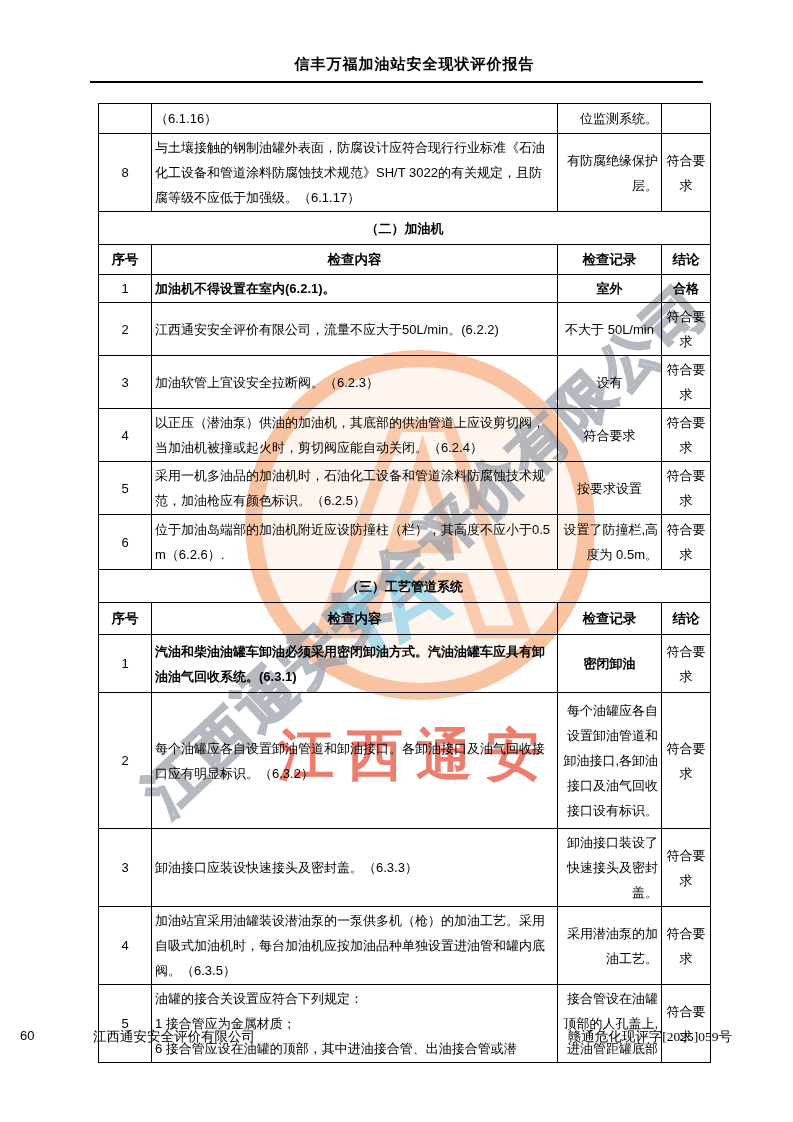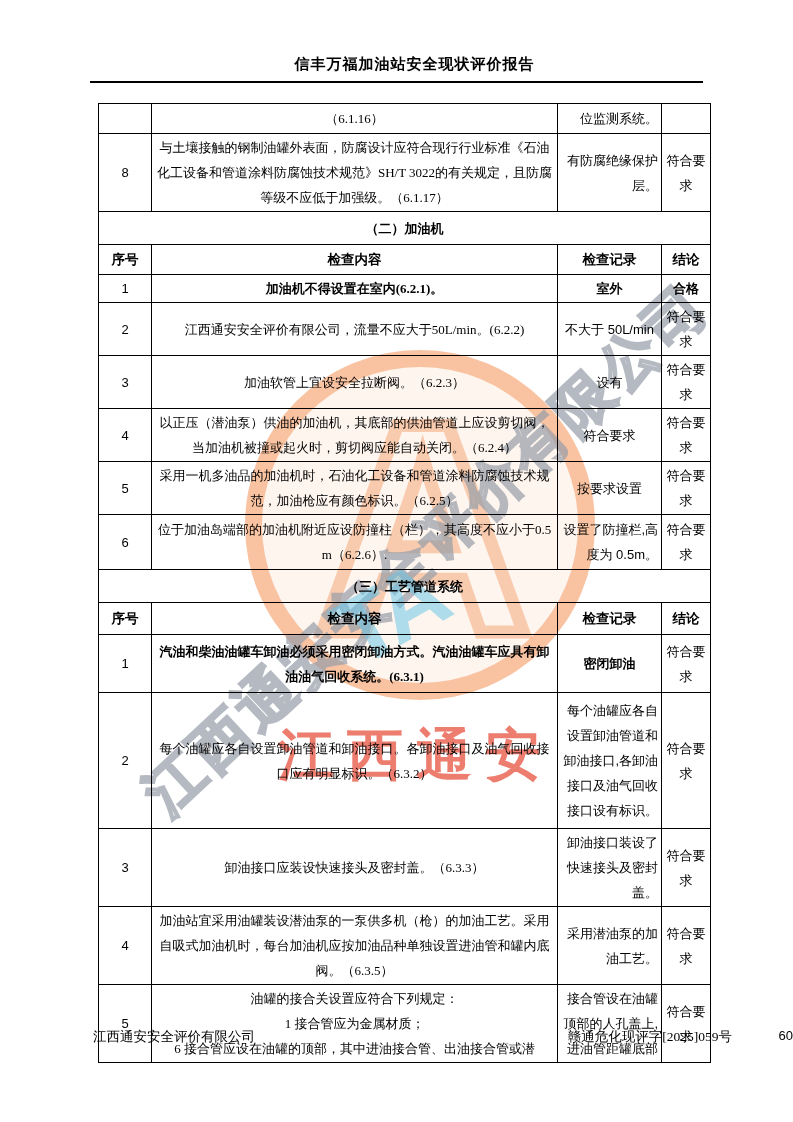--- a/index.html
+++ b/index.html
@@ -50,32 +50,32 @@
   
   table.check{
     position:absolute; top:103px; left:98px; width:612px; z-index:2;
     border-collapse:collapse; table-layout:fixed; background:transparent;
   }
   table.check td{
     border:1px solid #000; font-size:13px; padding:1px 3px;
     line-height:25px; vertical-align:middle; word-break:break-all;
   }
   td.no{ text-align:center; padding:1px 0; }
-  td.content{ text-align:center; white-space:pre-line;font-family:Liberation Serif, serif; }
+  td.content{ text-align:left; white-space:pre-line; }
   td.rec-c{ text-align:center; }
   td.rec-l{ text-align:right; line-height:26px;margin-top:20px; }
   td.concl{ text-align:center; font-size:12.5px; padding:1px 0; }
   td.sec{ text-align:center; font-weight:bold; font-size:14.5px; }
   tr.hdr td{ text-align:center; font-weight:bold; font-size:13.5px;margin-left:26px; }
   .b{ font-weight:bold; }
   
   .footer{ position:absolute; top:1028px; left:0; right:0; height:22px; z-index:3; font-size:13.5px; }
   .footer .f-left{ position:absolute; left:93px; }
   .footer .f-right{ position:absolute; right:61px;font-family:Liberation Serif, serif; }
-  .footer .f-page{ position:absolute; left:0; right:0; text-align:right; font-size:13px; }
+  .footer .f-page{ position:absolute; left:0; right:0; text-align:left; font-size:13px;padding-left:20px; }
 </style>
 </head>
 <body>
 
 <div class="page">
 
   <div class="wm">
     <div class="wm-circle"></div>
     <div class="wm-emblem">A</div>
     <div class="wm-diag">江西通安安全评价有限公司</div>

